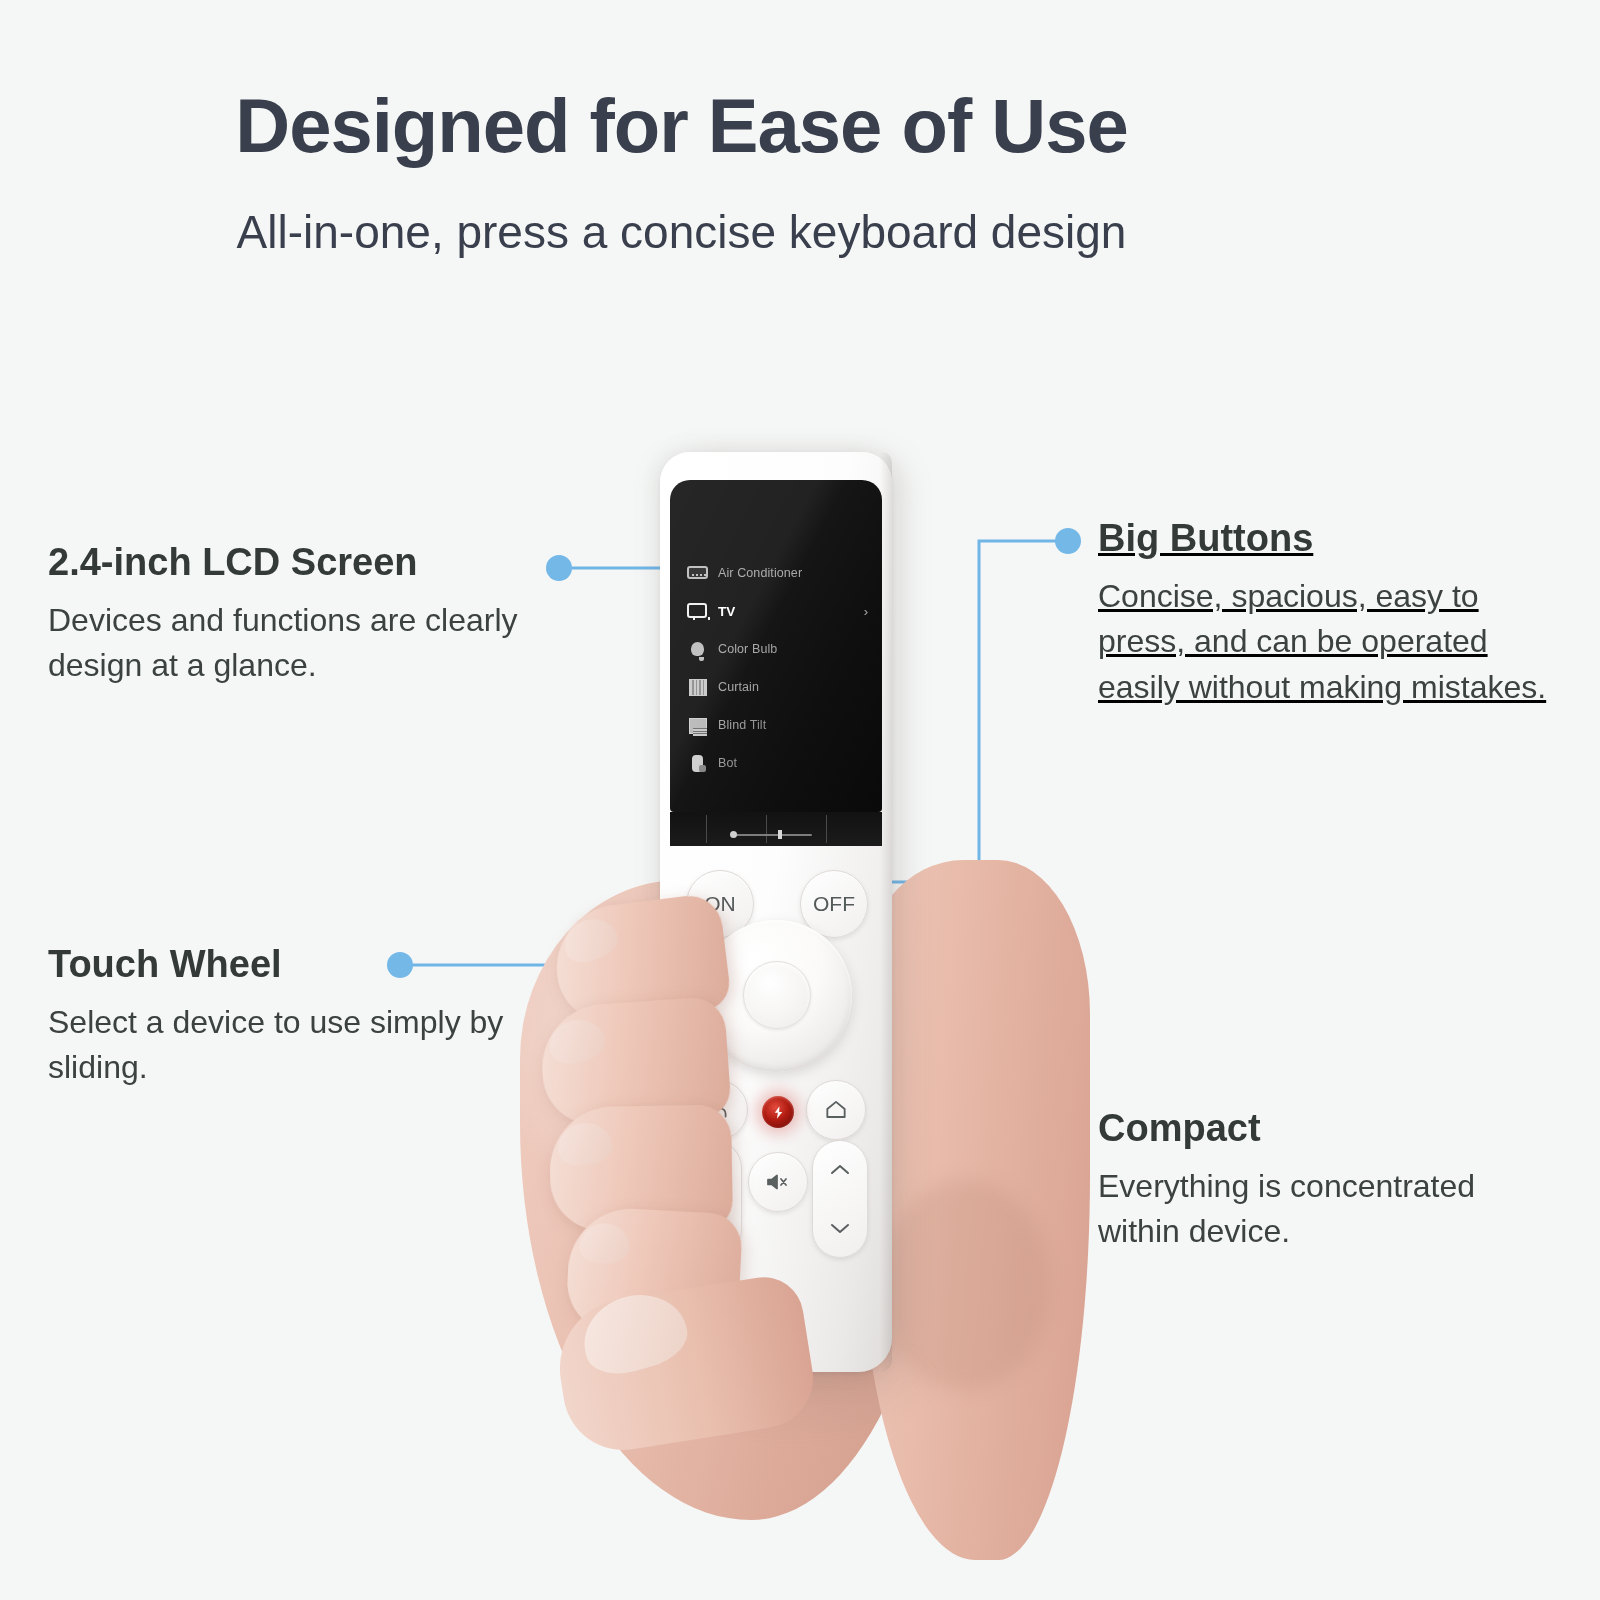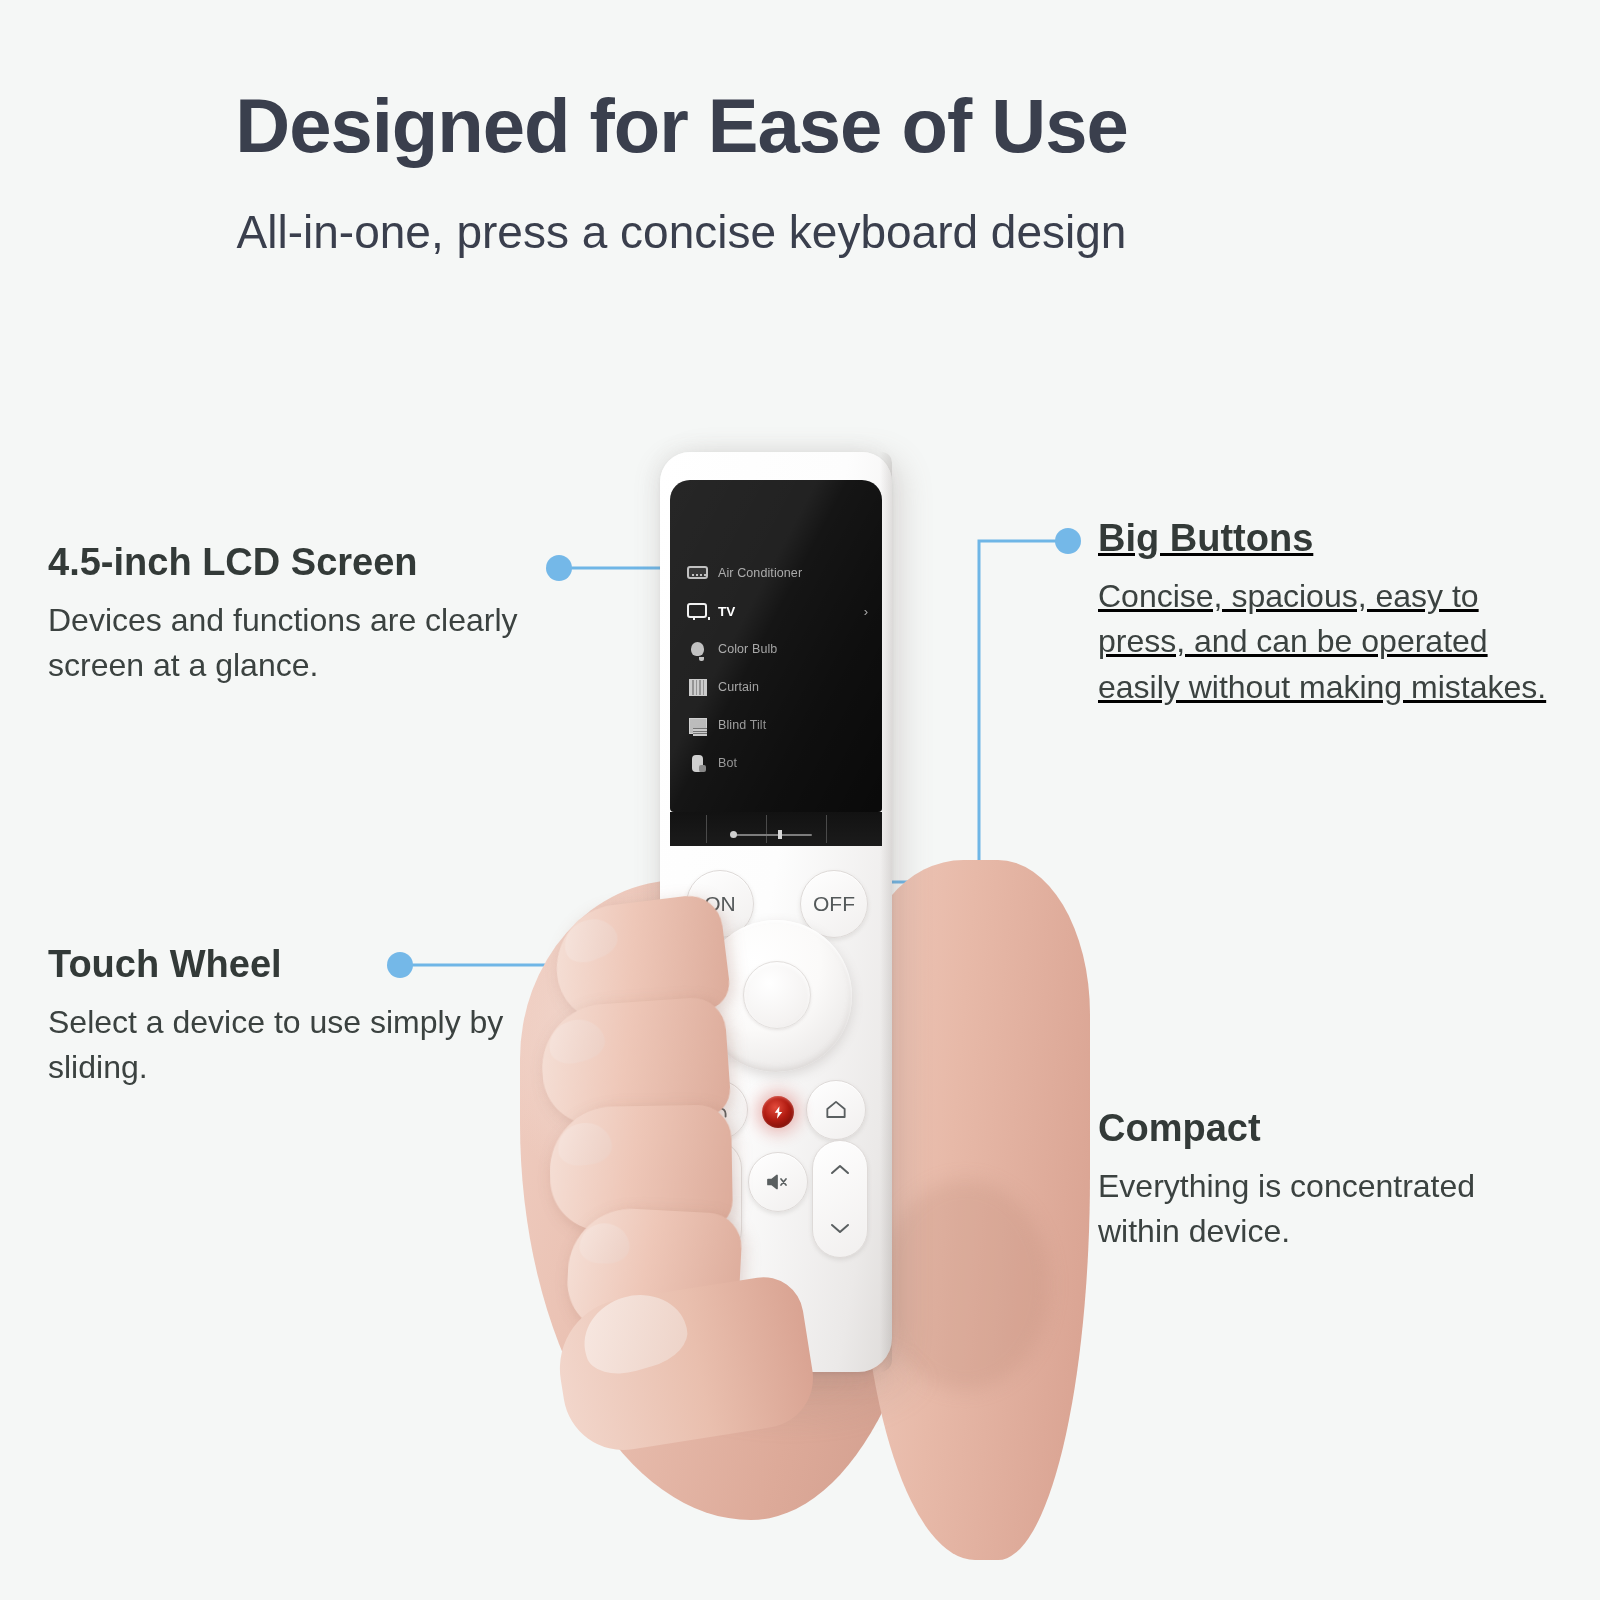--- a/index.html
+++ b/index.html
@@ -225,22 +225,22 @@
   <circle cx="400" cy="965" r="13" fill="#74b8e8"></circle>
 
   <path d="M 1060 541 L 979 541 L 979 882 L 872 882" fill="none" stroke="#6fb6e6" stroke-width="3"></path>
   <circle cx="1068" cy="541" r="13" fill="#74b8e8"></circle>
 
   <line x1="1060" y1="1132" x2="878" y2="1132" stroke="#6fb6e6" stroke-width="3"></line>
   <circle cx="1068" cy="1132" r="13" fill="#74b8e8"></circle>
 </svg>
 
 <div class="callout left" id="callout-lcd">
-  <div class="ct">4.5-inch LCD Screen</div>
-  <div class="cb">Devices and functions are clearly screen at a glance.</div>
+  <div class="ct">2.4-inch LCD Screen</div>
+  <div class="cb">Devices and functions are clearly design at a glance.</div>
 </div>
 
 <div class="callout left" id="callout-touch">
   <div class="ct">Touch Wheel</div>
   <div class="cb">Select a device to use simply by sliding.</div>
 </div>
 
 <div class="callout right" id="callout-big">
   <div class="ct">Big Buttons</div>
   <div class="cb">Concise, spacious, easy to press, and can be operated easily without making mistakes.</div>

